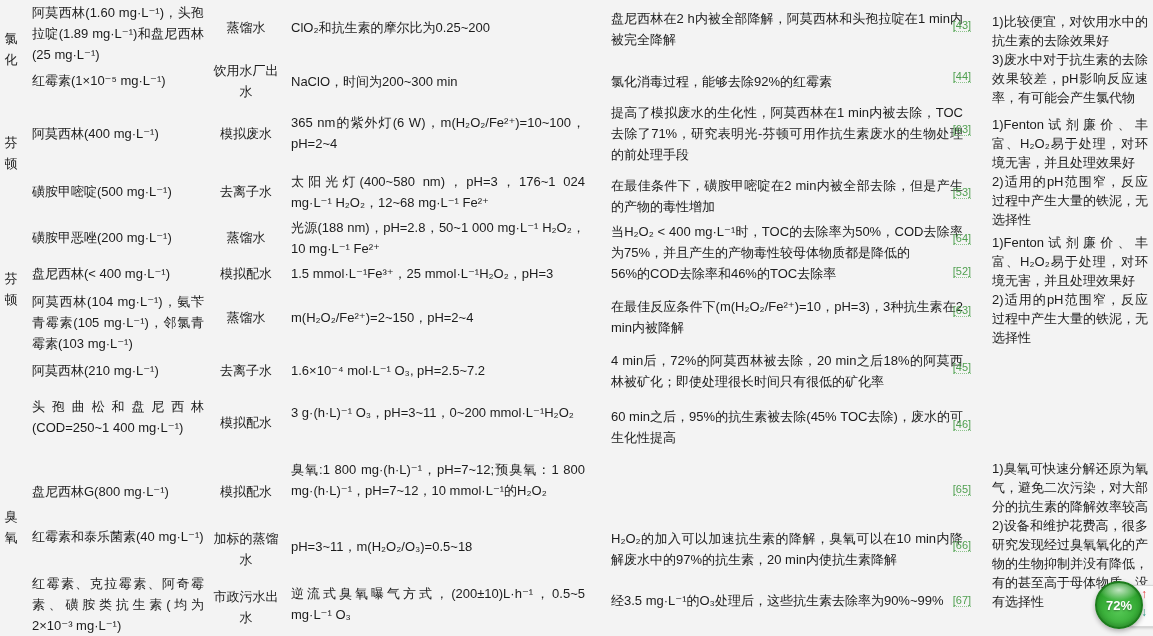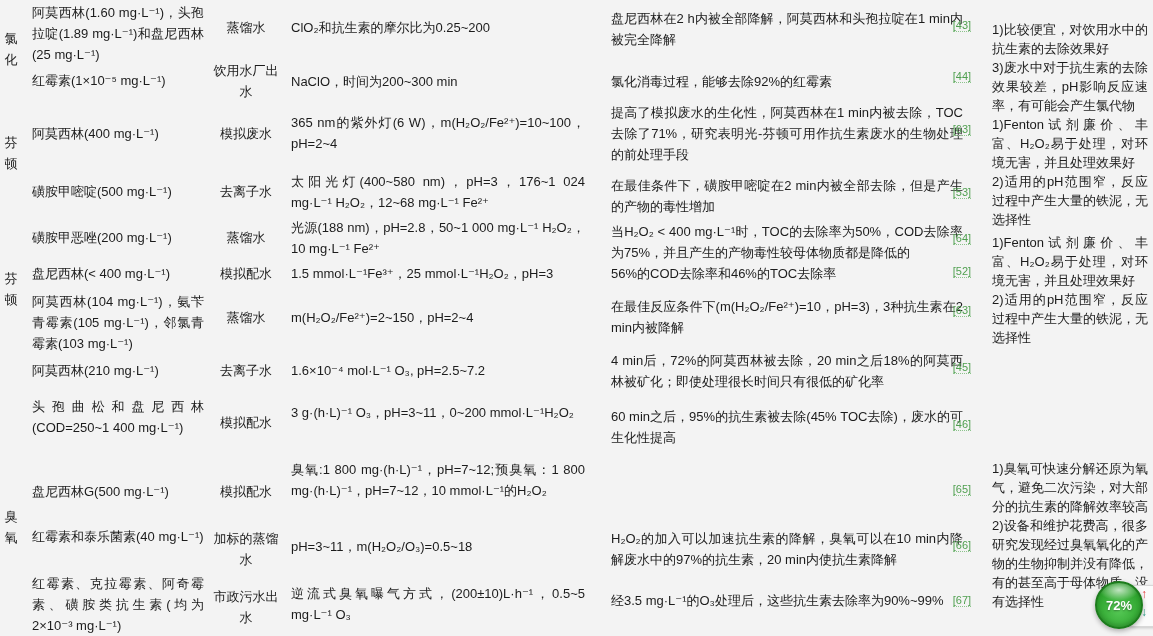--- a/index.html
+++ b/index.html
@@ -96,38 +96,38 @@
   <div class="cell cond" style="top:360px">1.6×10⁻⁴ mol·L⁻¹ O₃, pH=2.5~7.2</div>
   <div class="cell res" style="top:350px">4 min后，72%的阿莫西林被去除，20 min之后18%的阿莫西林被矿化；即使处理很长时间只有很低的矿化率</div>
   <div class="cell ref" style="top:360px"><span>[45]</span></div>
 
   <div class="cell ant" style="top:396px">头孢曲松和盘尼西林(COD=250~1 400 mg·L⁻¹)</div>
   <div class="cell water" style="top:412px">模拟配水</div>
   <div class="cell cond" style="top:402px">3 g·(h·L)⁻¹ O₃，pH=3~11，0~200 mmol·L⁻¹H₂O₂</div>
   <div class="cell res" style="top:406px">60 min之后，95%的抗生素被去除(45% TOC去除)，废水的可生化性提高</div>
   <div class="cell ref" style="top:417px"><span>[46]</span></div>
 
-  <div class="cell ant" style="top:481px">盘尼西林G(500 mg·L⁻¹)</div>
+  <div class="cell ant" style="top:481px">盘尼西林G(800 mg·L⁻¹)</div>
   <div class="cell water" style="top:481px">模拟配水</div>
   <div class="cell cond" style="top:459px">臭氧:1 800 mg·(h·L)⁻¹，pH=7~12;预臭氧：1 800 mg·(h·L)⁻¹，pH=7~12，10 mmol·L⁻¹的H₂O₂</div>
   <div class="cell ref" style="top:482px"><span>[65]</span></div>
 
   <div class="cell ant" style="top:526px">红霉素和泰乐菌素(40 mg·L⁻¹)</div>
   <div class="cell water" style="top:528px">加标的蒸馏水</div>
   <div class="cell cond" style="top:536px">pH=3~11，m(H₂O₂/O₃)=0.5~18</div>
   <div class="cell res" style="top:528px">H₂O₂的加入可以加速抗生素的降解，臭氧可以在10 min内降解废水中的97%的抗生素，20 min内使抗生素降解</div>
   <div class="cell ref" style="top:538px"><span>[66]</span></div>
 
   <div class="cell ant" style="top:573px">红霉素、克拉霉素、阿奇霉素、磺胺类抗生素(均为2×10⁻³ mg·L⁻¹)</div>
   <div class="cell water" style="top:586px">市政污水出水</div>
   <div class="cell cond" style="top:583px">逆流式臭氧曝气方式，(200±10)L·h⁻¹，0.5~5 mg·L⁻¹ O₃</div>
   <div class="cell res" style="top:590px">经3.5 mg·L⁻¹的O₃处理后，这些抗生素去除率为90%~99%</div>
   <div class="cell ref" style="top:593px"><span>[67]</span></div>
 
-  <div class="cell note" style="top:20px">
+  <div class="cell note" style="top:12px">
     <div>1)比较便宜，对饮用水中的抗生素的去除效果好</div>
     <div>3)废水中对于抗生素的去除效果较差，pH影响反应速率，有可能会产生氯代物</div>
   </div>
   <div class="cell note" style="top:115px">
     <div>1)Fenton试剂廉价、丰富、H₂O₂易于处理，对环境无害，并且处理效果好</div>
     <div>2)适用的pH范围窄，反应过程中产生大量的铁泥，无选择性</div>
   </div>
   <div class="cell note" style="top:233px">
     <div>1)Fenton试剂廉价、丰富、H₂O₂易于处理，对环境无害，并且处理效果好</div>
     <div>2)适用的pH范围窄，反应过程中产生大量的铁泥，无选择性</div>

